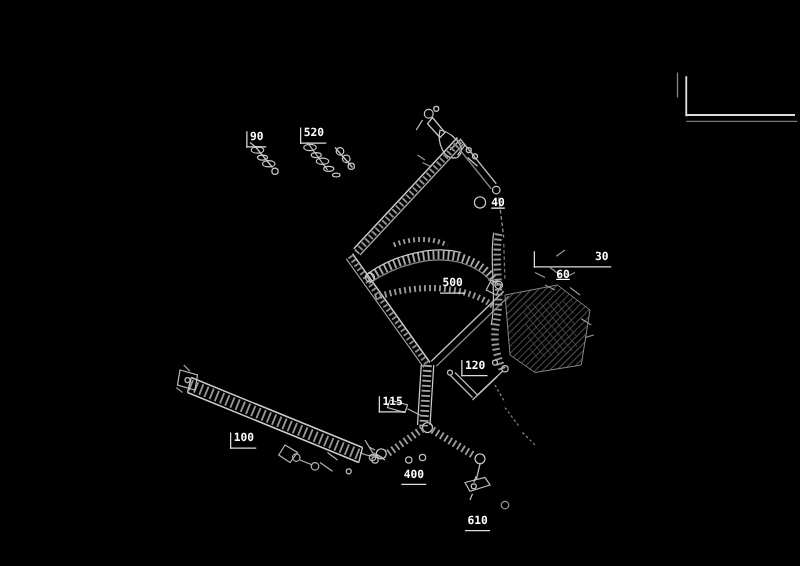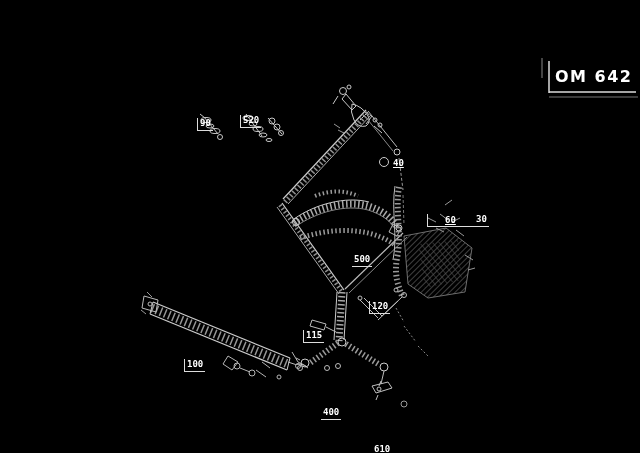--- a/index.html
+++ b/index.html
@@ -8,22 +8,22 @@
     overflow:hidden;font-family:"DejaVu Sans",sans-serif;
   }
   .stage svg{position:absolute;left:0;top:0;}
   .callout-layer{position:absolute;left:0;top:0;width:100%;height:100%;}
   .callout{
     position:absolute;color:#fff;
     font:bold 9px "DejaVu Sans Mono",monospace;
     line-height:1;letter-spacing:0;white-space:nowrap;
     padding:1px 2px 2px 2px;
   }
-  .callout.underline{border-bottom:1.5px solid #ddd;margin-top:32px;}
-  .callout.bracket{border-bottom:1.5px solid #ddd;border-left:1.5px solid #ddd;margin-top:13px;}
+  .callout.underline{border-bottom:1.5px solid #ddd;}
+  .callout.bracket{border-bottom:1.5px solid #ddd;border-left:1.5px solid #ddd;}
   .callout.plain{border:none;text-decoration:underline;}
   .engine-label{
     position:absolute;left:555px;top:67px;color:#fff;
     font:bold 16px "DejaVu Sans",sans-serif;letter-spacing:1.5px;
   }
 </style>
 </head>
 <body>
 
 <div class="stage">
@@ -200,14 +200,13 @@
       <span class="callout bracket" style="left: 427px; top: 201px; padding-left: 48px;">30</span>
       <span class="callout plain" style="left: 443px; top: 215px;">60</span>
       <span class="callout underline" style="left: 352px; top: 222px;">500</span>
       <span class="callout bracket" style="left: 184px; top: 346px;">100</span>
       <span class="callout bracket" style="left: 369px; top: 288px;">120</span>
       <span class="callout bracket" style="left: 303px; top: 317px;">115</span>
       <span class="callout underline" style="left: 321px; top: 375px;">400</span>
       <span class="callout underline" style="left: 372px; top: 412px;">610</span>
     </div>
 
-  <div class="engine-label">OM 642</div>
 </div>
 
 </body></html>

